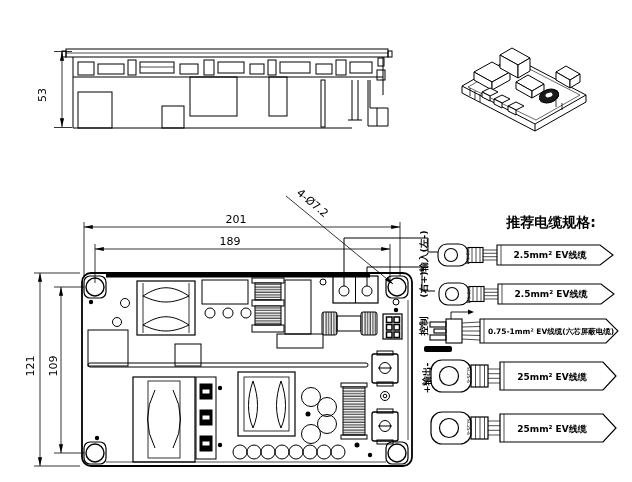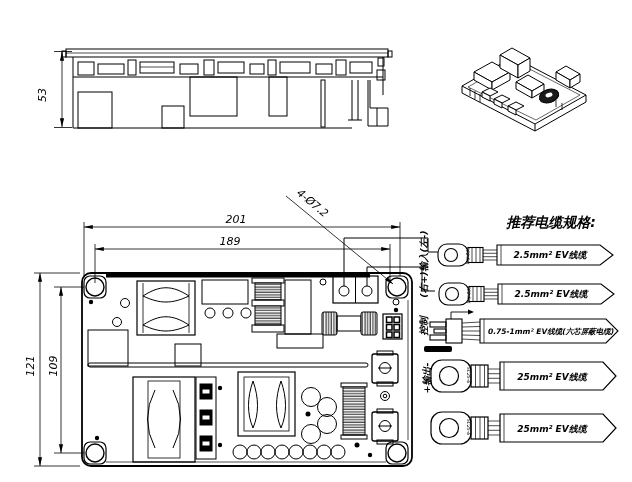--- a/index.html
+++ b/index.html
@@ -1,16 +1,16 @@
 <!DOCTYPE html>
 <html><head>
 <meta charset="utf-8">
 <style>
   html,body{margin:0;padding:0;background:#fff;}
-  #stage{position:relative;width:632px;height:482px;background:#fff;overflow:hidden;font-style:italic;}
+  #stage{position:relative;width:632px;height:482px;background:#fff;overflow:hidden;}
   svg{position:absolute;left:0;top:0;}
   svg text{fill:#000;}
   .dim-num{font-family:"DejaVu Sans",sans-serif;font-size:11px;}
   .cn-title{font-family:"DejaVu Sans",sans-serif;font-size:14px;font-weight:bold;}
   .cn-port{font-family:"DejaVu Sans",sans-serif;font-size:9.5px;font-weight:bold;}
   .cable-lbl{font-family:"DejaVu Sans",sans-serif;font-size:9px;font-weight:bold;}
   .cable-lbl-sm{font-family:"DejaVu Sans",sans-serif;font-size:7.5px;font-weight:bold;}
   .lug-lbl{font-family:"DejaVu Sans",sans-serif;font-size:4.5px;}
 </style>
 </head>

